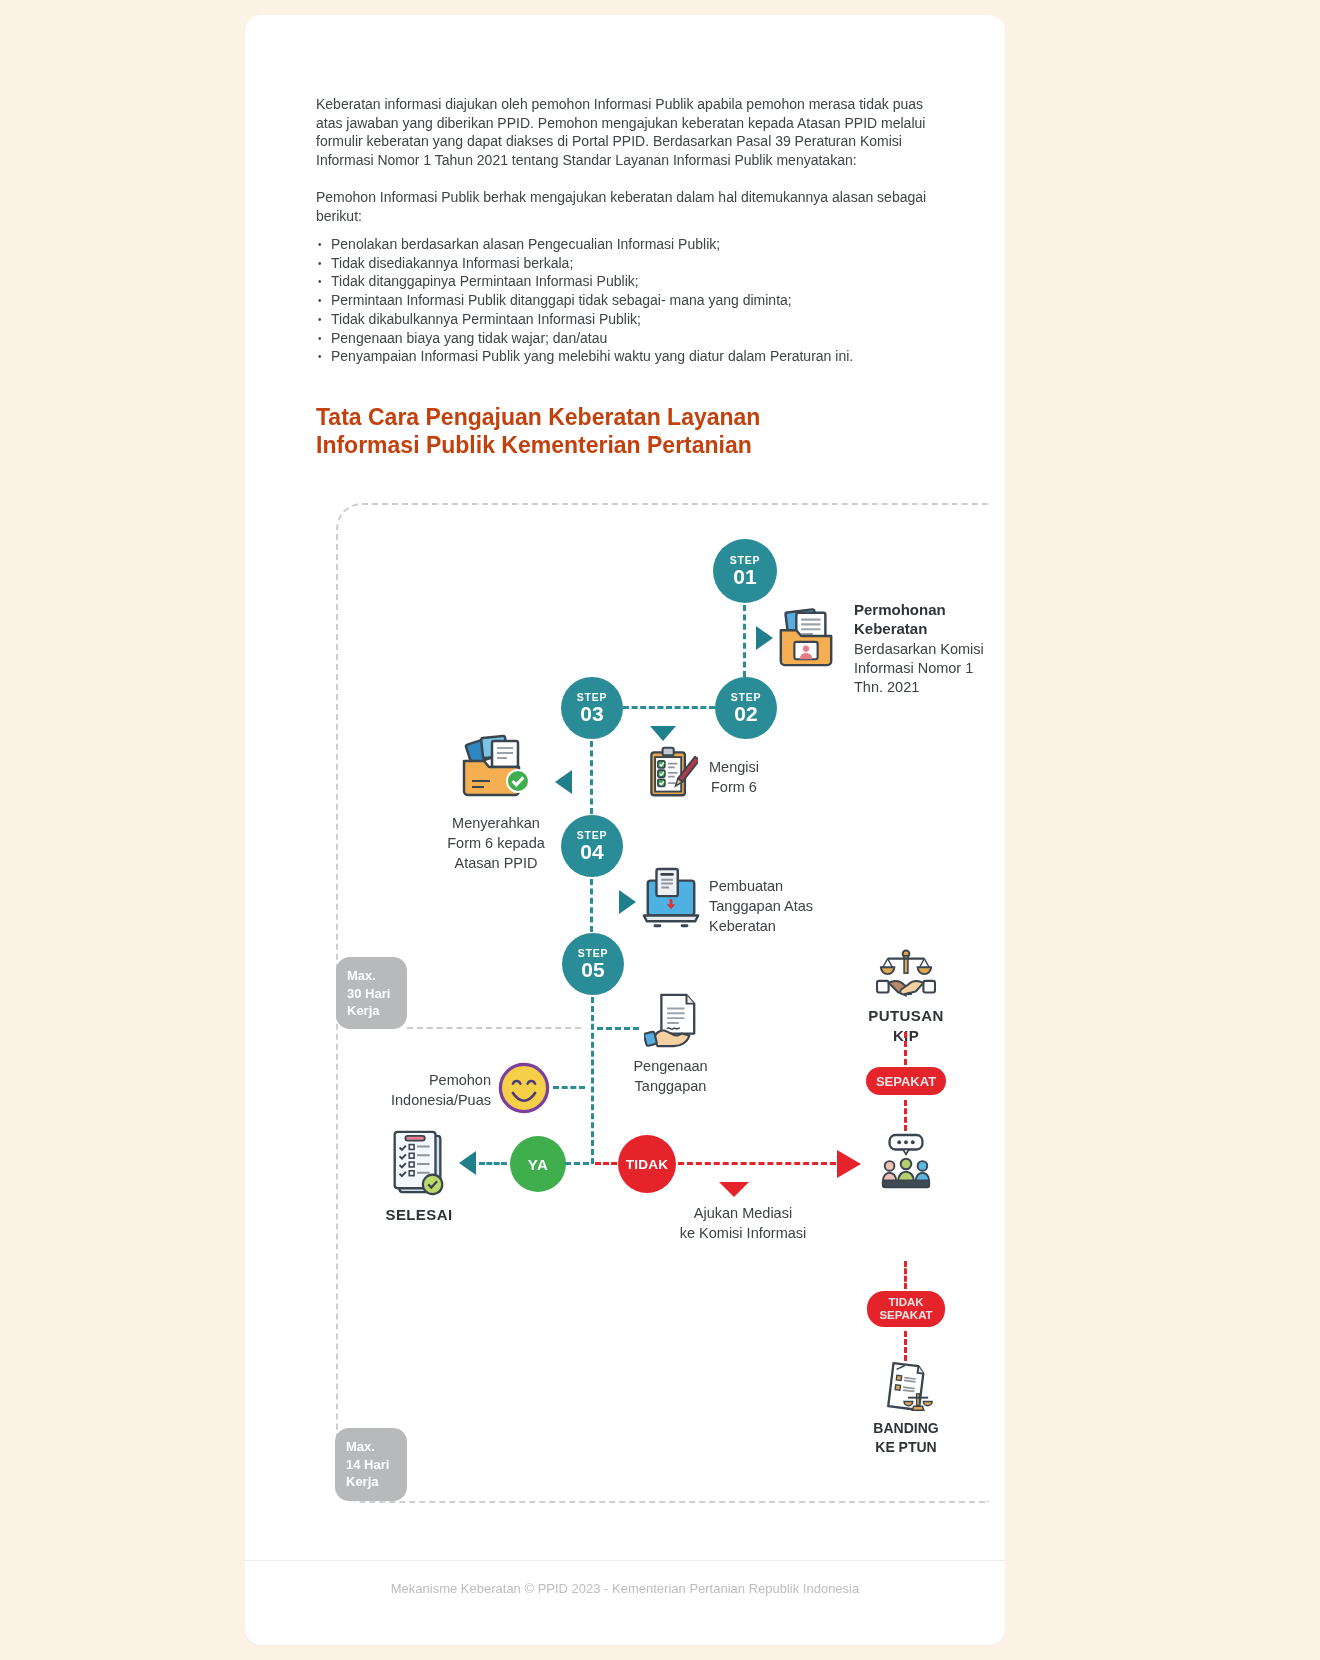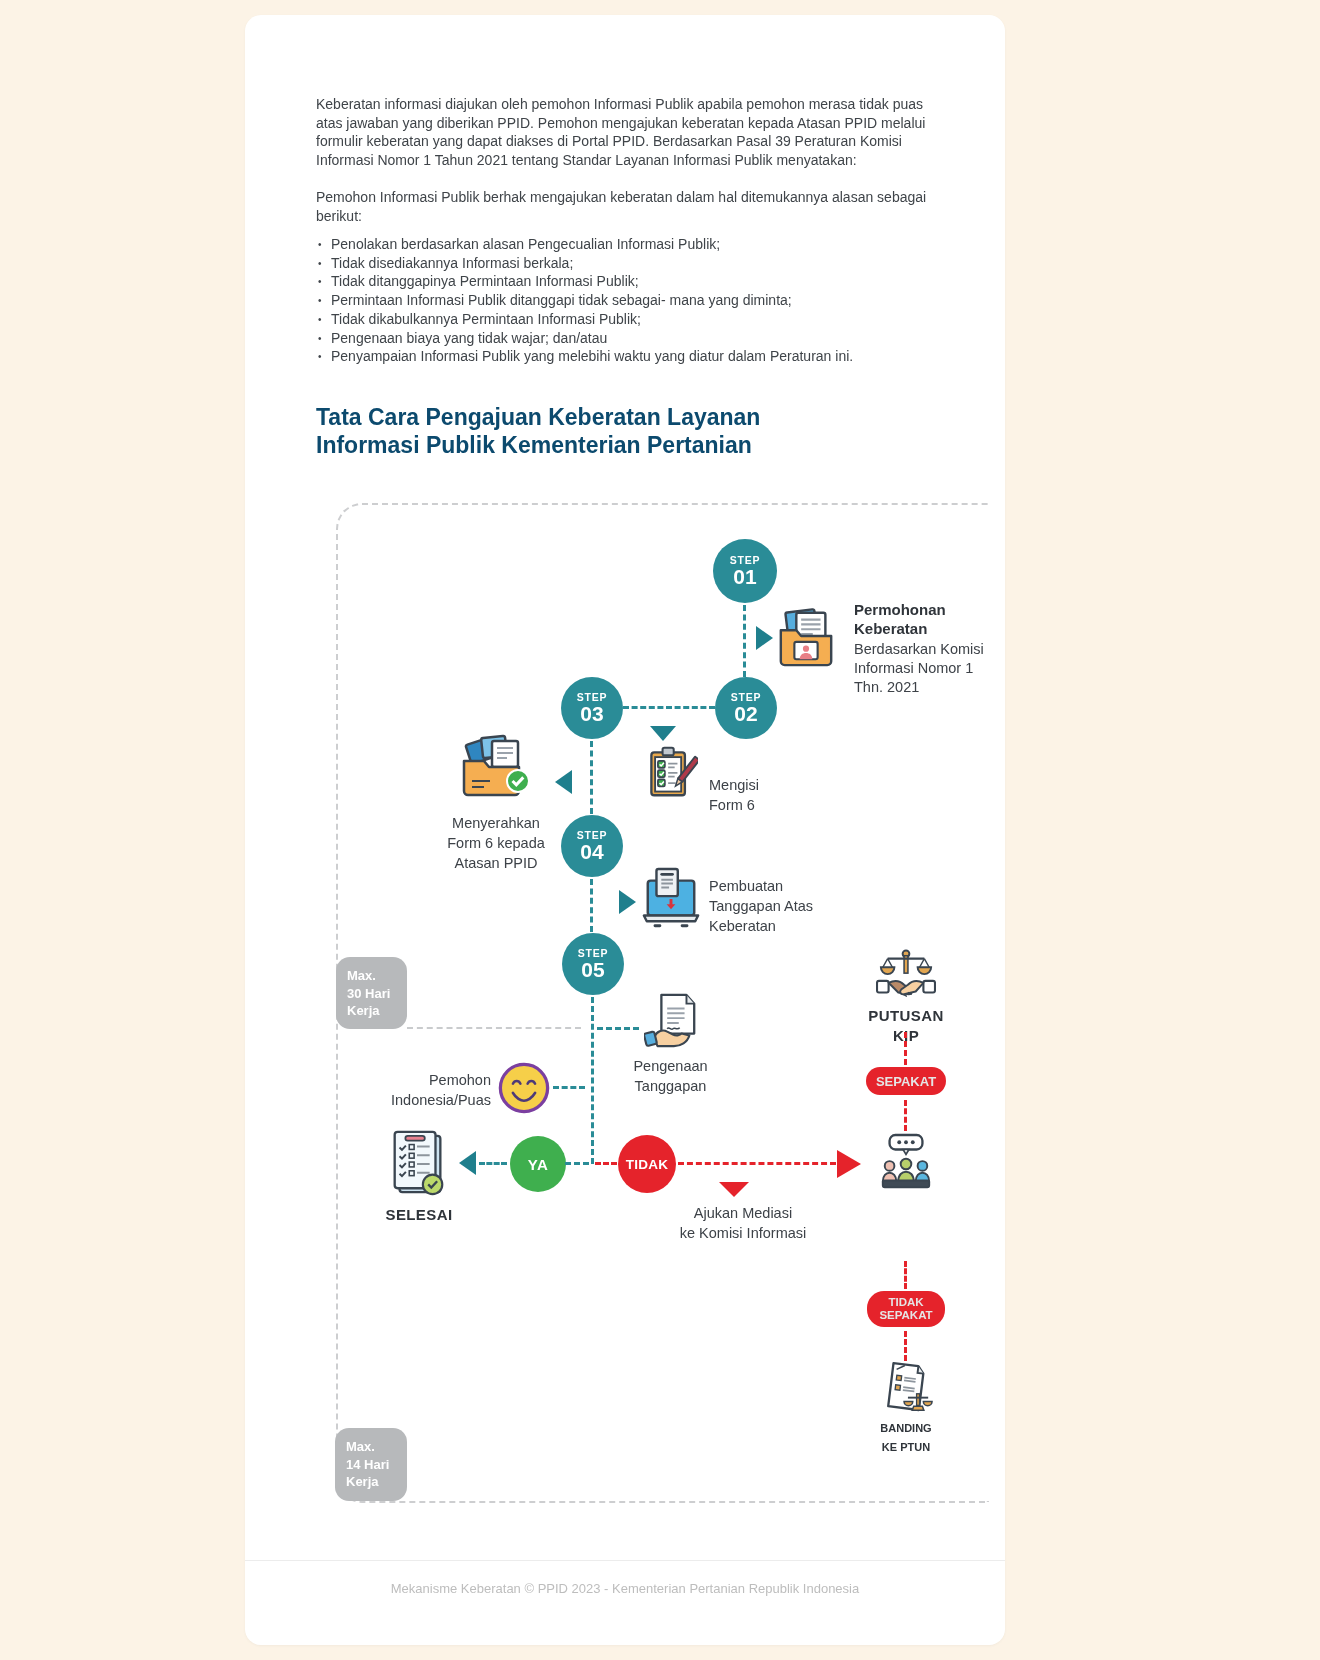--- a/index.html
+++ b/index.html
@@ -5,21 +5,21 @@
   html,body{margin:0;padding:0;background:#fcf3e6;}
   .page{position:relative;width:1320px;height:1660px;background:#fcf3e6;overflow:hidden;
         font-family:"Liberation Sans",sans-serif;}
   .card{position:absolute;left:245px;top:15px;width:760px;height:1630px;background:#ffffff;
         border-radius:16px;box-shadow:0 1px 3px rgba(0,0,0,.04);}
   .abs{position:absolute;}
   .para{font-size:14px;line-height:18.6px;color:#3f4449;white-space:pre-line;}
   .bullets{list-style:none;margin:0;padding:0;font-size:14px;line-height:18.7px;color:#3f4449;}
   .bullets li{padding-left:13px;position:relative;}
   .bullets li::before{content:"•";position:absolute;left:0;top:1px;font-size:10px;color:#3f4449;}
-  .heading{font-size:23px;line-height:28px;font-weight:700;color:#0c4a6e;white-space:pre-line;margin:0;}
+  .heading{font-size:23px;line-height:28px;font-weight:700;color:#c2410c;white-space:pre-line;margin:0;}
   .flow{position:absolute;left:91px;top:488px;width:651px;height:996px;
         border:2px dashed #cdced0;border-right:none;border-radius:26px 0 0 26px;}
   .step{border-radius:50%;background:#2a8c97;color:#fff;display:flex;flex-direction:column;
         align-items:center;justify-content:center;}
   .step .t{font-size:10.5px;font-weight:700;letter-spacing:.8px;line-height:11px;}
   .step .n{font-size:21px;font-weight:800;line-height:21px;}
   .tealdash-h{border-top:3px dashed #2a8c97;height:0;}
   .tealdash-v{border-left:3px dashed #2a8c97;width:0;}
   .reddash-h{border-top:3px dashed #e5232b;height:0;}
   .reddash-v{border-left:3px dashed #e5232b;width:0;}
@@ -121,21 +121,21 @@
             <rect x="17" y="37" width="7.5" height="7.5" rx="1.5" fill="#3faf4e"></rect>
           </g>
           <path d="M18.8 20.8l1.7 1.7 3-3.4M18.8 30.8l1.7 1.7 3-3.4M18.8 40.8l1.7 1.7 3-3.4" stroke="#ffffff" stroke-width="1.6" fill="none"></path>
           <path d="M28 20h10M28 24h7M28 30h10M28 34h7M28 41h8" stroke="#8d959d" stroke-width="2"></path>
           <g transform="rotate(38 47 30)">
             <rect x="44" y="10" width="6" height="30" rx="1" fill="#b03a4a" stroke="#3a4550" stroke-width="2"></rect>
             <path d="M44 40l3 8 3-8z" fill="#f0c9a2" stroke="#3a4550" stroke-width="1.6"></path>
           </g>
         </svg>
       </span>
-      <div class="lbl abs" style="left:371px;top:270px;">Mengisi
+      <div class="lbl abs" style="left:371px;top:252px;text-align:center;">Mengisi
 Form 6</div>
 
       <div class="tealdash-v abs" style="left:252px;top:236px;height:73px;"></div>
       <div class="tri l abs" style="left:217px;top:265px;"></div>
 
       <span class="abs" style="left:118px;top:228px;">
         <svg width="80" height="74" viewBox="0 0 80 74">
           <rect x="12" y="8" width="24" height="20" rx="2" fill="#2f86c0" stroke="#3a4550" stroke-width="2.5" transform="rotate(-18 24 18)"></rect>
           <rect x="26" y="4" width="24" height="20" rx="2" fill="#7dc3e8" stroke="#3a4550" stroke-width="2.5" transform="rotate(-6 38 14)"></rect>
           <rect x="36" y="8" width="26" height="26" rx="2" fill="#ffffff" stroke="#3a4550" stroke-width="2.5"></rect>
@@ -298,21 +298,21 @@
             <rect x="17" y="28" width="5" height="5" fill="#e2a651" stroke="#3a4550" stroke-width="1.4"></rect>
             <path d="M25 29.5h12M25 32.5h12" stroke="#8d959d" stroke-width="1.8"></path>
           </g>
           <rect x="39" y="36" width="3" height="12" fill="#e2a651" stroke="#3a4550" stroke-width="1.4"></rect>
           <path d="M30 40h21" stroke="#3a4550" stroke-width="2"></path>
           <path d="M26 44h9a4.5 4.5 0 0 1 -9 0z" fill="#e2a651" stroke="#3a4550" stroke-width="1.6"></path>
           <path d="M46 44h9a4.5 4.5 0 0 1 -9 0z" fill="#e2a651" stroke="#3a4550" stroke-width="1.6"></path>
           <path d="M36 49h9l1.5 4h-12z" fill="#e2a651" stroke="#3a4550" stroke-width="1.6"></path>
         </svg>
       </span>
-      <div class="lbl b c abs" style="left:518px;top:914px;width:100px;font-size:11px;line-height:19px;">BANDING
+      <div class="lbl b c abs" style="left:518px;top:914px;width:100px;font-size:14px;line-height:19px;">BANDING
 KE PTUN</div>
 
       <div class="graybox abs" style="left:-3px;top:923px;width:72px;height:73px;">Max.
 14 Hari
 Kerja</div>
     </div>
 
     <div class="footer-line"></div>
     <div class="footer">Mekanisme Keberatan © PPID 2023 - Kementerian Pertanian Republik Indonesia</div>
   </div>

